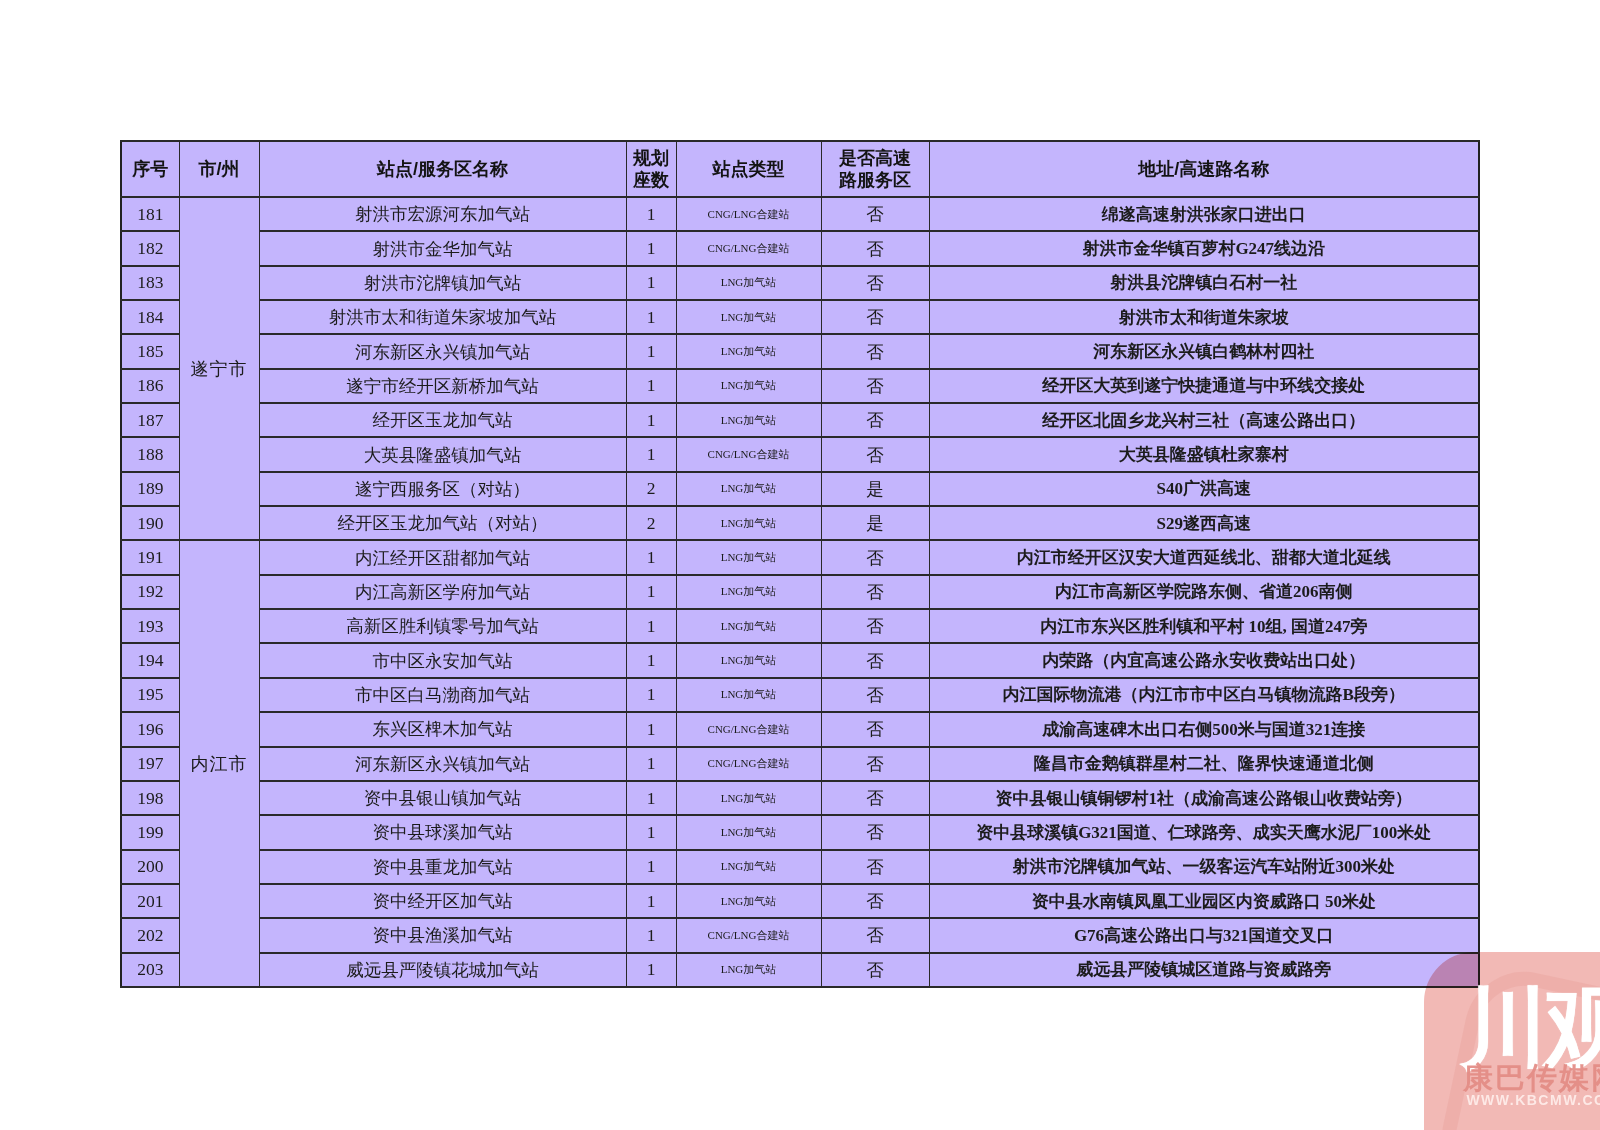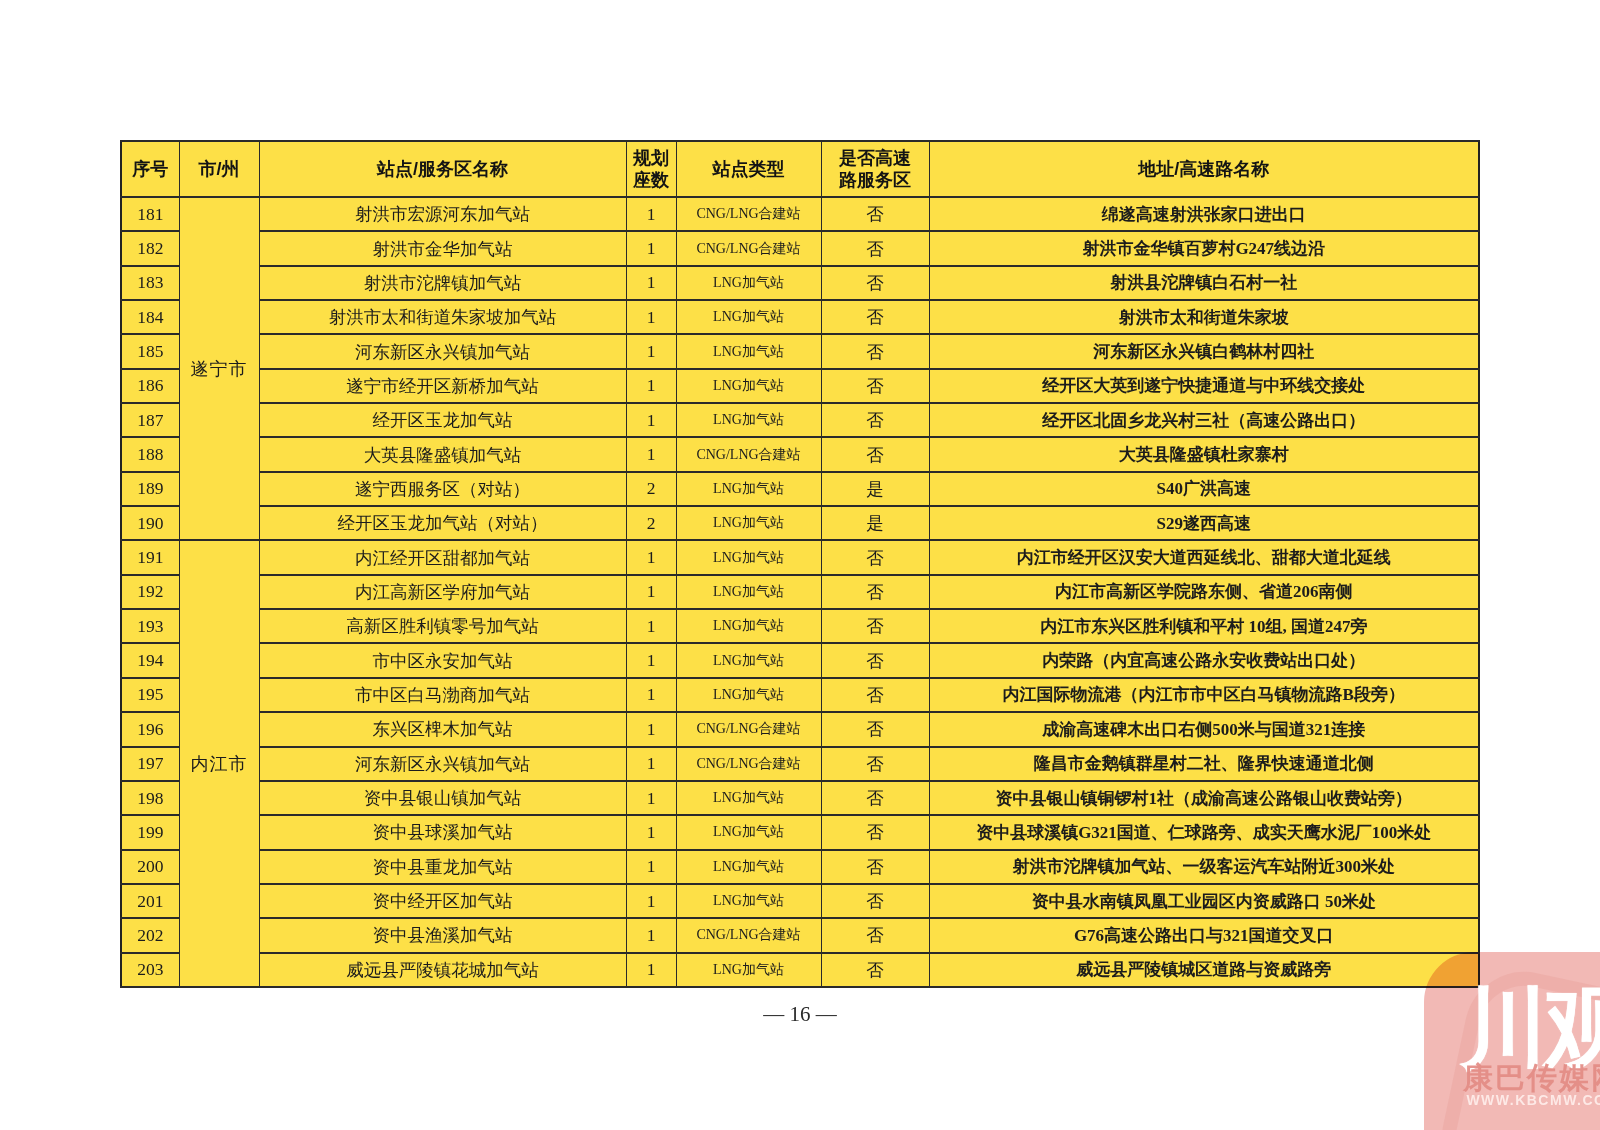--- a/index.html
+++ b/index.html
@@ -9,21 +9,21 @@
     background:#ffffff;
     overflow:hidden;
     font-family:"Liberation Serif","DejaVu Serif",serif;
   }
   table.station-table{
     position:absolute;
     left:120px;top:140px;
     width:1358px;height:848px;
     border-collapse:collapse;
     table-layout:fixed;
-    background:#fde047;
+    background:#c4b5fd;
   }
   table.station-table,
   table.station-table th,
   table.station-table td{
     border:1px solid #2a2a2a;
   }
   table.station-table{border:2px solid #222;}
   table.station-table th,
   table.station-table td{
     border-top-width:2px;border-bottom-width:2px;
@@ -38,21 +38,21 @@
     font-family:"Liberation Sans","DejaVu Sans",sans-serif;
     font-weight:700;font-size:18px;color:#141414;
     line-height:1.25;
   }
   th .hline{display:block;}
   td{
     font-size:17.5px;color:#1c1c1c;
     font-family:"Liberation Serif","DejaVu Serif",serif;
   }
   td.city-cell{font-size:18px;letter-spacing:1px;margin-top:33px;}
-  td.type-cell{font-size:14px;}
+  td.type-cell{font-size:11px;}
   td.addr-cell{font-size:17px;font-weight:bold;}
   .page-number{
     position:absolute;left:0;top:1002px;width:1600px;
     text-align:center;
     font-size:21px;color:#2a2a2a;
     font-family:"Liberation Serif","DejaVu Serif",serif;
   }
   
   .watermark{
     position:absolute;left:1424px;top:952px;
@@ -311,21 +311,20 @@
           <td>203</td>
           <td class="name-cell">威远县严陵镇花城加气站</td>
           <td>1</td>
           <td class="type-cell">LNG加气站</td>
           <td>否</td>
           <td class="addr-cell">威远县严陵镇城区道路与资威路旁</td>
         </tr>
       </tbody>
   </table>
 
-  <div class="page-number">— 16 —</div>
 
   <div class="watermark">
     <div class="wm-bg"></div>
     <div class="wm-pattern"></div>
     <div class="wm-title">川观</div>
     <div class="wm-subtitle">康巴传媒网</div>
     <div class="wm-url">WWW.KBCMW.COM</div>
   </div>
 
 </div>

